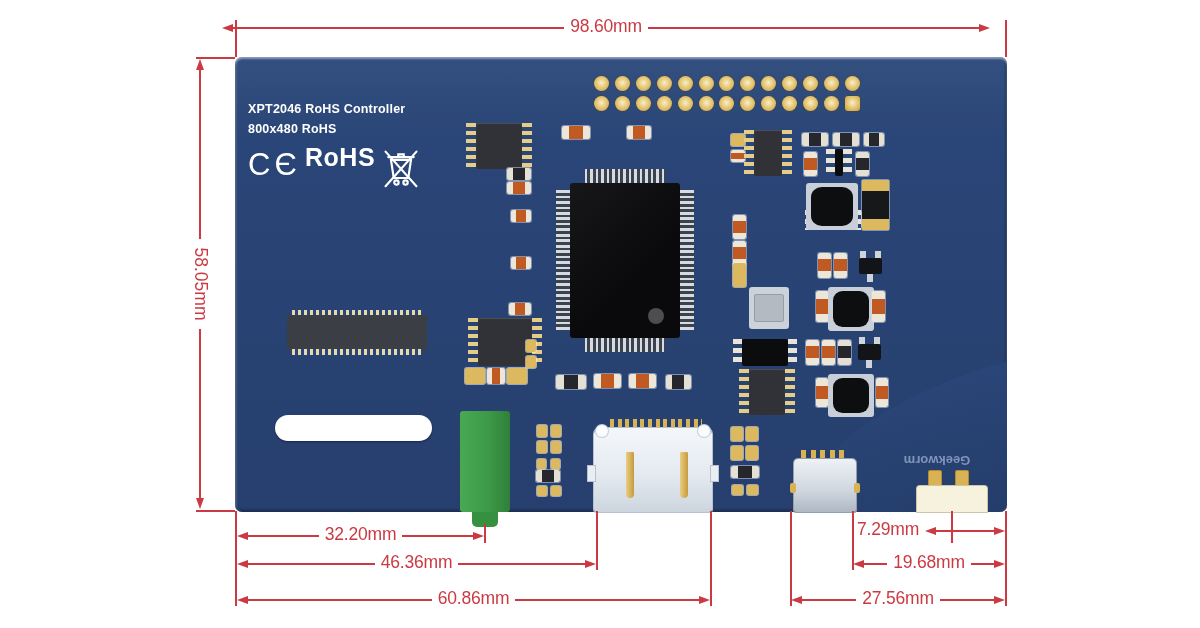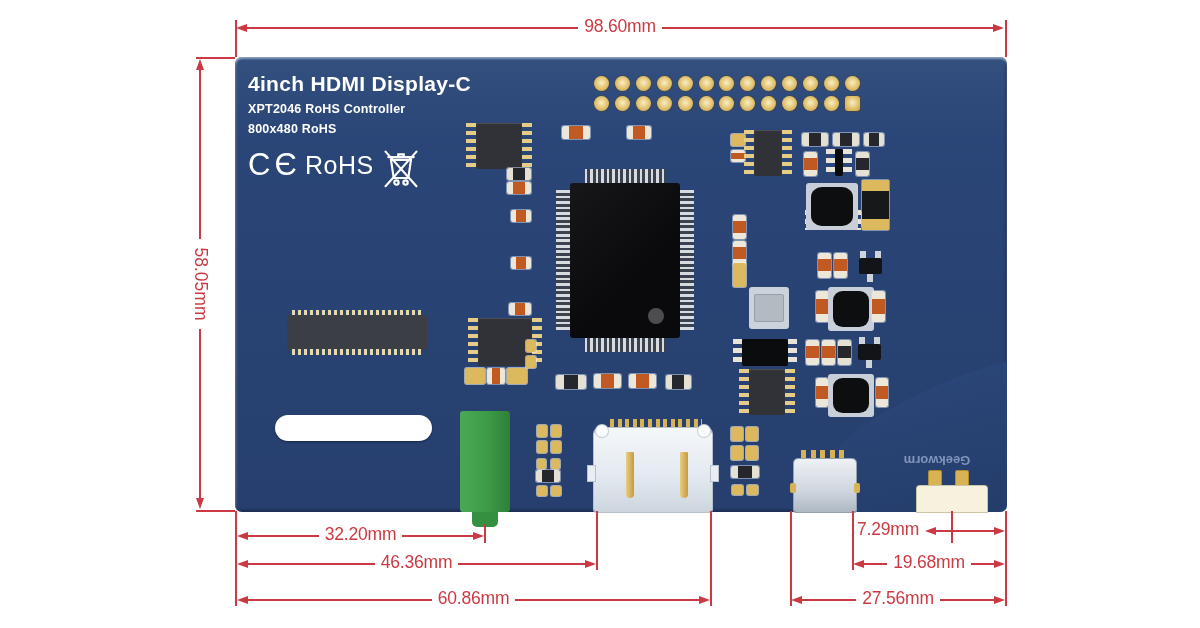--- a/index.html
+++ b/index.html
@@ -15,21 +15,21 @@
   #pcb{position:absolute;left:235px;top:57px;width:772px;height:455px;
        background:linear-gradient(180deg,#33507f 0%,#2a4577 18%,#263f6e 100%);
        border-radius:7px;overflow:hidden;
        box-shadow:inset 0 2px 2px rgba(210,220,235,.55), inset 0 -2px 3px rgba(0,0,20,.35),
                   inset 2px 0 2px rgba(160,175,200,.25), inset -2px 0 2px rgba(0,0,20,.2);}
   .silk{color:#fff;position:absolute;line-height:1;}
   #silk-title{left:13px;top:16px;font-size:21px;font-weight:bold;letter-spacing:.3px;}
   #silk-sub1{left:13px;top:46px;font-size:12.5px;font-weight:bold;letter-spacing:.2px;}
   #silk-sub2{left:13px;top:66px;font-size:12.5px;font-weight:bold;letter-spacing:.2px;}
   #silk-ce{left:13px;top:92px;font-size:31px;font-weight:normal;letter-spacing:4px;}
-  #silk-rohs{left:70px;top:96px;font-size:25px;font-weight:normal;letter-spacing:.5px;}
+  #silk-rohs{left:70px;top:88px;font-size:25px;font-weight:bold;letter-spacing:.5px;}
   #weee{left:146px;top:90px;position:absolute;}
   
   #swoosh-light{position:absolute;left:600px;top:352px;width:430px;height:190px;
        background:#c7cfdd;border-radius:50%;transform:rotate(-13deg);}
   #swoosh-dark{position:absolute;left:566px;top:300px;width:470px;height:190px;
        background:linear-gradient(180deg,#2a4577,#223a66);border-radius:50%;transform:rotate(-15deg);}
   #brand{position:absolute;left:662px;top:396px;width:80px;text-align:center;
        transform:rotate(180deg);color:#8fa3c8;font-size:13px;font-weight:bold;opacity:.85;}
 
   
@@ -119,21 +119,20 @@
   .ext{position:absolute;background:var(--red);}
 </style>
 </head>
 <body>
 
 <div id="pcb">
   <div id="swoosh-light"></div>
   <div id="swoosh-dark"></div>
   <div id="brand">Geekworm</div>
 
-  <div class="silk" id="silk-title">4inch HDMI Display-C</div>
   <div class="silk" id="silk-sub1">XPT2046 RoHS Controller</div>
   <div class="silk" id="silk-sub2">800x480 RoHS</div>
   <div class="silk" id="silk-ce">CЄ</div>
   <div class="silk" id="silk-rohs">RoHS</div>
   <svg id="weee" width="40" height="42" viewBox="0 0 44 46">
     <g stroke="#ffffff" stroke-width="2.4" fill="none" stroke-linecap="round">
       <path d="M8 11 H36"></path>
       <path d="M19 11 V8 H25 V11"></path>
       <path d="M11 14 L14 34 H30 L33 14 Z"></path>
       <circle cx="17" cy="39" r="2.4"></circle>
@@ -333,21 +332,21 @@
 <div class="ext" style="left:196px;top:510px;width:39px;height:1.5px;"></div>
 <div class="ext" style="left:235px;top:511px;width:1.5px;height:95px;"></div>
 <div class="ext" style="left:484px;top:524px;width:1.5px;height:19px;"></div>
 <div class="ext" style="left:596px;top:511px;width:1.5px;height:59px;"></div>
 <div class="ext" style="left:710px;top:511px;width:1.5px;height:95px;"></div>
 <div class="ext" style="left:1005px;top:511px;width:1.5px;height:95px;"></div>
 <div class="ext" style="left:951px;top:511px;width:1.5px;height:32px;"></div>
 <div class="ext" style="left:852px;top:511px;width:1.5px;height:59px;"></div>
 <div class="ext" style="left:790px;top:511px;width:1.5px;height:95px;"></div>
 
-<div class="dimh" style="left:236px;top:17px;width:768px;justify-content:flex-end;">
+<div class="dimh" style="left:222px;top:17px;width:768px;justify-content:flex-end;">
   <span class="ah al"></span>
     <span class="ln"></span>
   <span class="lb">98.60mm</span>
   <span class="ln"></span>
     <span class="ah ar"></span>
 </div>
 
 <div class="dimv" style="left:189px;top:59px;height:450px;">
   <span class="av au"></span>
     <span class="ln"></span>

